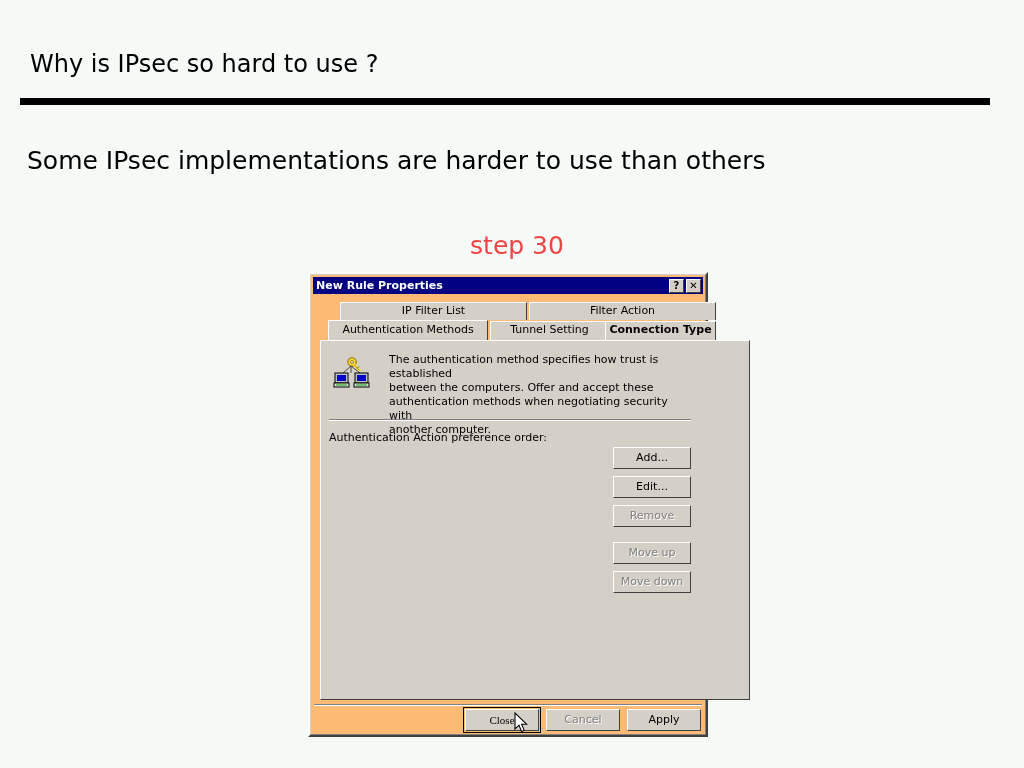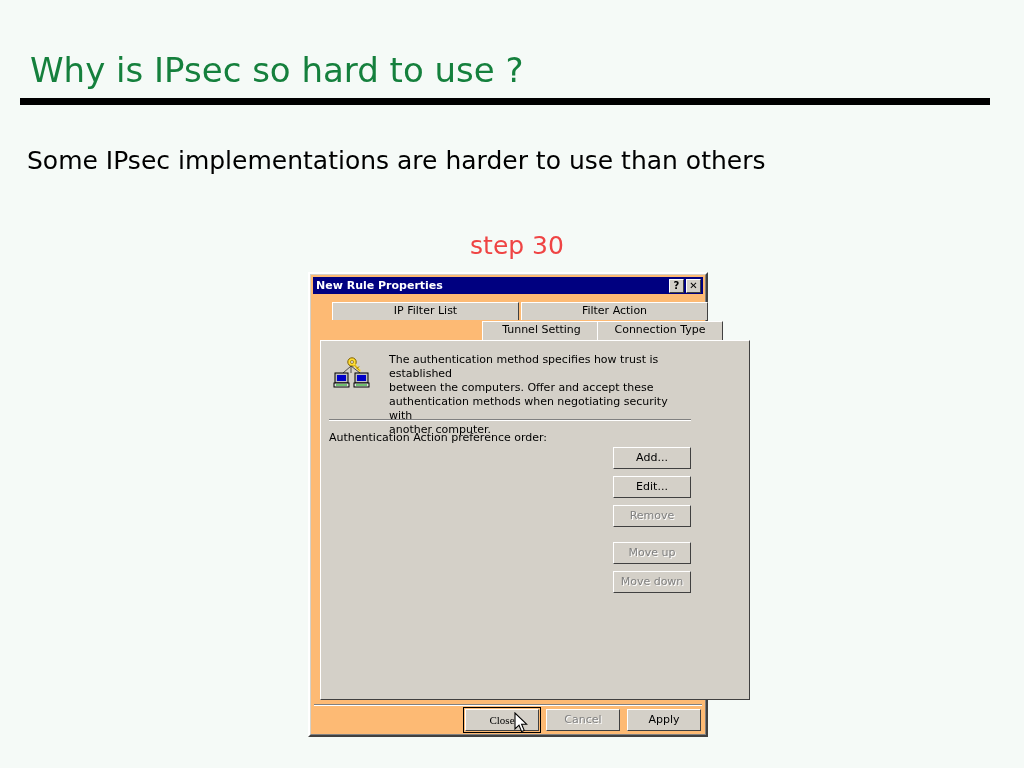--- a/index.html
+++ b/index.html
@@ -13,23 +13,23 @@
     font-family: "DejaVu Sans", sans-serif;
     overflow: hidden;
     position: relative;
   }
 
   
   #slide-title {
     position: absolute;
     left: 30px;
     top: 50px;
-    font-size: 34px;
+    font-size: 24px;
     font-weight: normal;
-    color: #15803d;
+    color: #000000;
     letter-spacing: 0px;
     white-space: nowrap;
     text-align: center;
   }
   #title-rule {
     position: absolute;
     left: 20px;
     top: 98px;
     width: 970px;
     height: 7px;
@@ -120,21 +120,21 @@
     text-align: center;
     color: #000000;
     font-family: "DejaVu Sans", sans-serif;
     font-weight: bold;
     cursor: default;
   }
 
   
   #tabstrip {
     position: absolute;
-    left: 10px;
+    left: 18px;
     top: 28px;
     width: 380px;
     height: 40px;
   }
   .tab {
     position: absolute;
     height: 18px;
     background: #d4d0c8;
     border-top: 1px solid #ffffff;
     border-left: 1px solid #ffffff;
@@ -153,21 +153,21 @@
     border-bottom: none;
     z-index: 5;
     height: 20px;
     top: 18px;
     line-height: 18px;
   }
   #tab-ipfilterlist  { left: 12px;  width: 187px; }
   #tab-filteraction  { left: 201px; width: 187px; }
   #tab-authmethods   { left: 0px;   width: 160px; }
   #tab-tunnelsetting { left: 162px; width: 119px; }
-  #tab-connectiontype{ left: 277px; width: 126px; }
+  #tab-connectiontype{ left: 277px; width: 111px; font-weight: bold; }
 
   
   #tabpanel {
     position: absolute;
     left: 10px;
     top: 66px;
     width: 430px;
     height: 360px;
     background: #d4d0c8;
     border-top: 1px solid #ffffff;
@@ -382,20 +382,21 @@
     <div id="titlebar-text">New Rule Properties</div>
     <div id="titlebar-buttons">
       <div class="tb-btn">?</div>
       <div class="tb-btn">✕</div>
     </div>
   </div>
 
   <div id="tabstrip">
     <div class="tab row1" id="tab-ipfilterlist">IP Filter List</div>
     <div class="tab row1" id="tab-filteraction">Filter Action</div>
+    <div class="tab row2 active" id="tab-authmethods">Authentication Methods</div>
     <div class="tab row2" id="tab-tunnelsetting">Tunnel Setting</div>
     <div class="tab row2" id="tab-connectiontype">Connection Type</div>
   </div>
 
   <div id="tabpanel">
 
     <div id="desc-row">
       <svg id="auth-icon" viewBox="0 0 38 38">
 
         <circle cx="19" cy="7" r="4.2" fill="#ffdd33" stroke="#806000" stroke-width="1"></circle>

